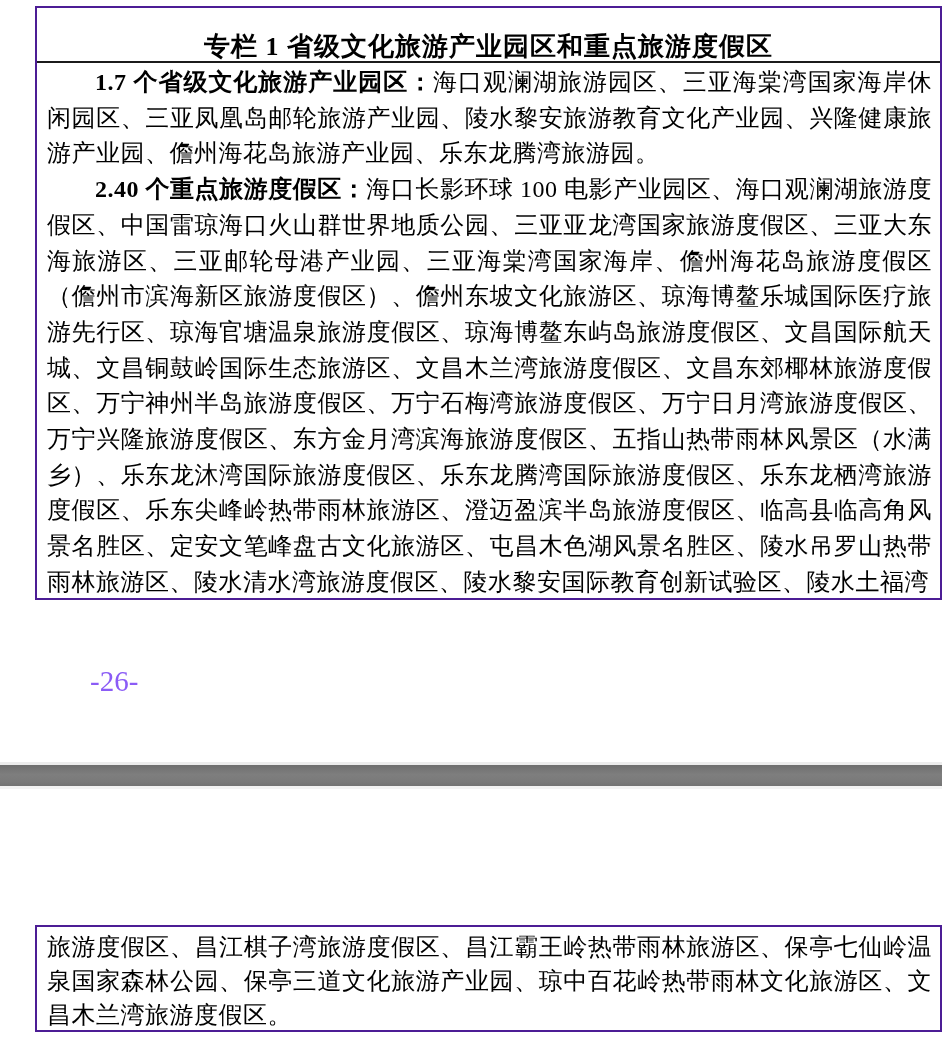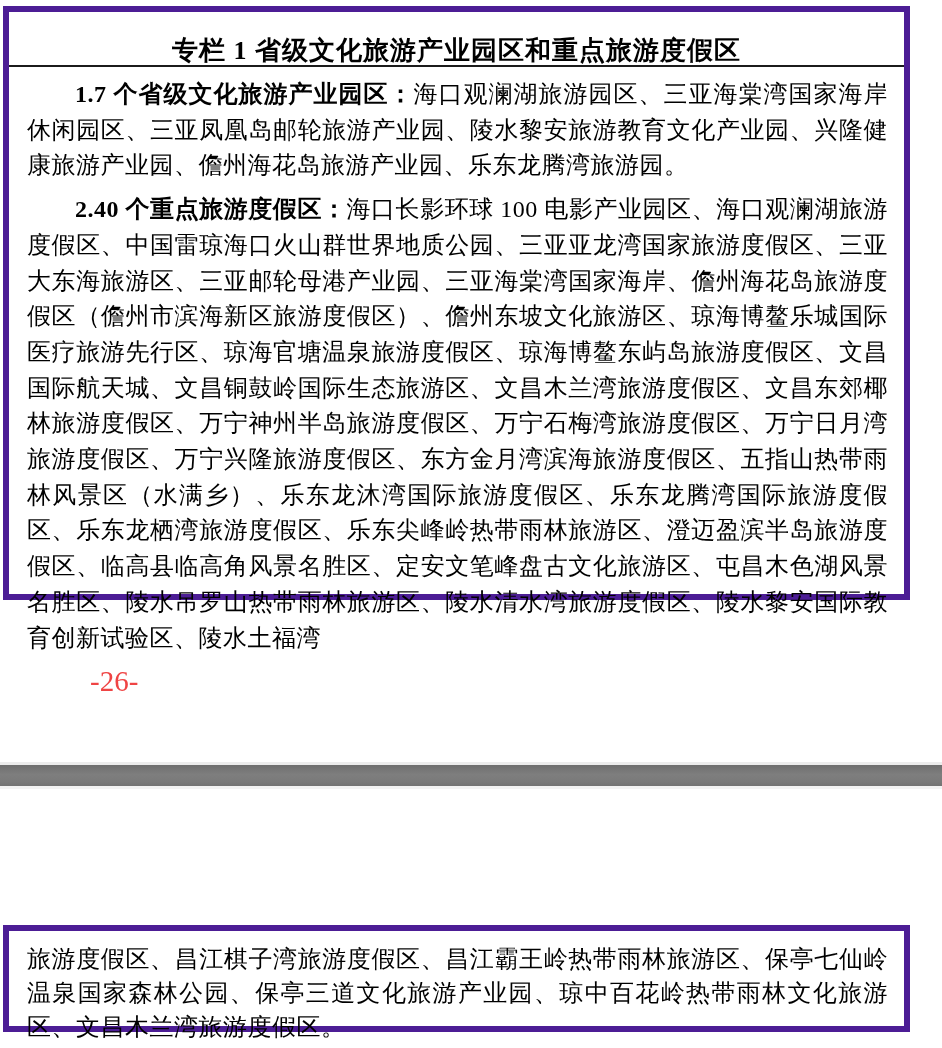--- a/index.html
+++ b/index.html
@@ -11,23 +11,23 @@
     position: relative;
     width: 942px;
     height: 1048px;
     background: #ffffff;
     overflow: hidden;
     font-family: "Liberation Serif", "DejaVu Serif", serif;
     color: #000000;
   }
   .panel {
     position: absolute;
-    left: 3px;
+    left: 35px;
     width: 907px;
-    border: 6px solid #4c1d95;
+    border: 2px solid #4c1d95;
     box-sizing: border-box;
     background: #ffffff;
   }
   .panel-top {
     top: 6px;
     height: 594px;
   }
   .panel-title {
     height: 55px;
     box-sizing: border-box;
@@ -36,21 +36,21 @@
     font-weight: bold;
     font-size: 26px;
     padding-top: 21px;
     letter-spacing: 1px;
   }
   .panel-body {
     padding: 2px 8px 0 10px;
     overflow: hidden;
   }
   .para {
-    margin: 8px;
+    margin: 0;
     font-size: 24px;
     line-height: 35.7px;
     text-align: justify;
     text-align-last: left;
     text-indent: 2em;
     letter-spacing: 0.5px;
   }
   .para b {
     letter-spacing: 0.5px;
   }
@@ -64,21 +64,21 @@
   .para.no-indent {
     text-indent: 0;
     line-height: 34px;
   }
   .page-number {
     position: absolute;
     left: 90px;
     top: 665px;
     font-size: 29px;
     font-family: "Liberation Serif", "DejaVu Serif", serif;
-    color: #ef4444;
+    color: #8b5cf6;
   }
   .page-gap {
     position: absolute;
     left: 0;
     top: 762px;
     width: 942px;
   }
   .gap-edge-top {
     height: 3px;
     background: #ececec;

